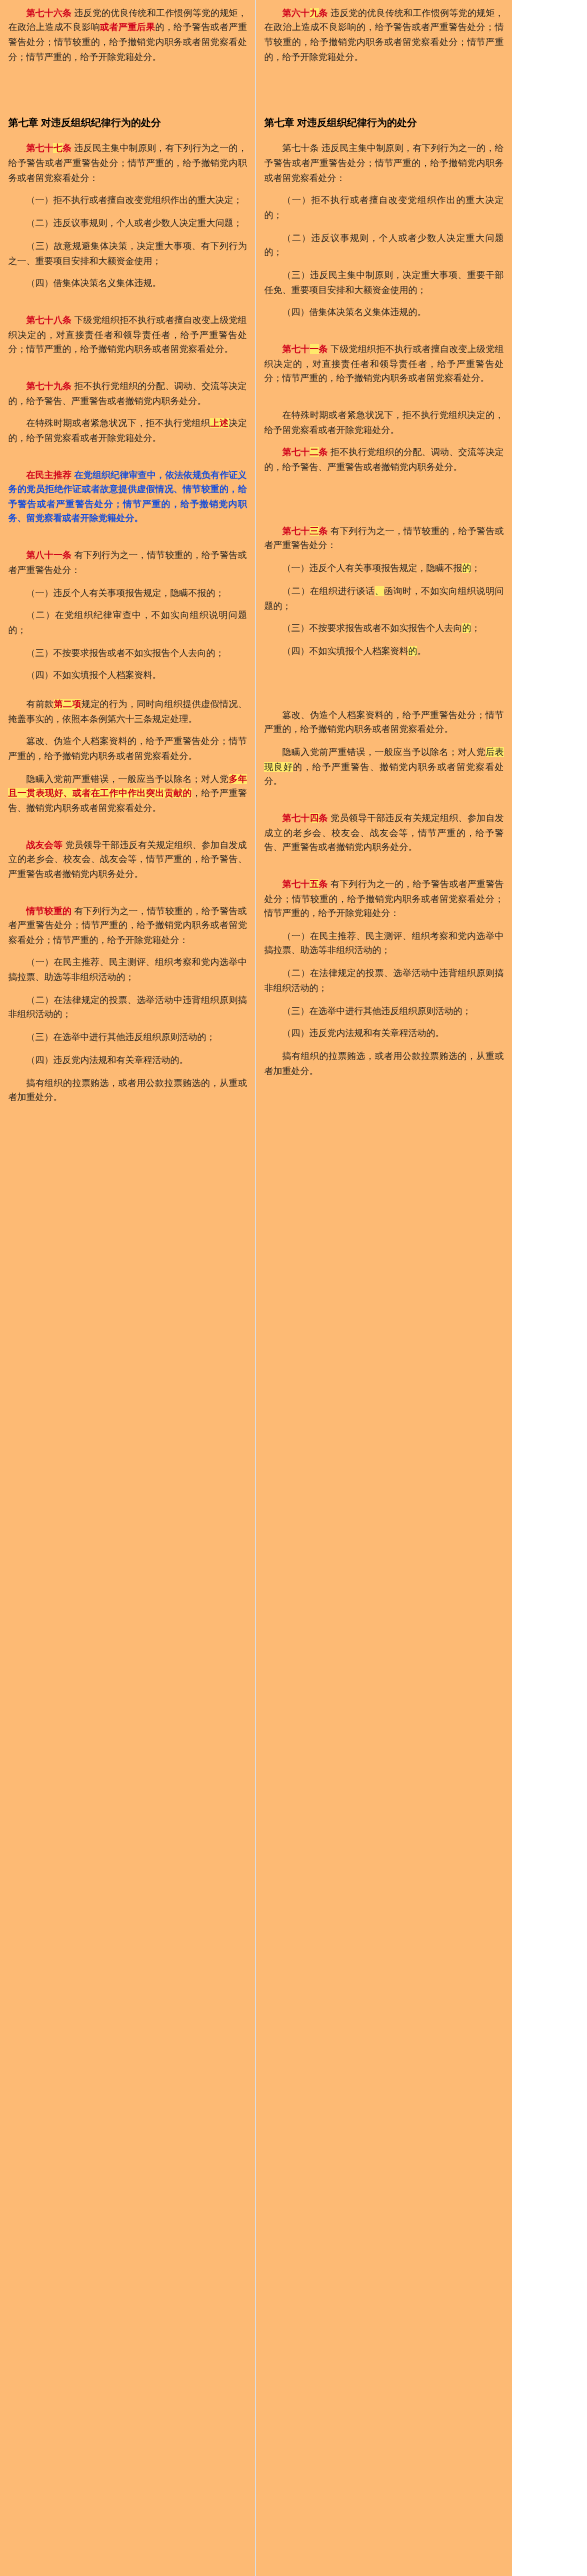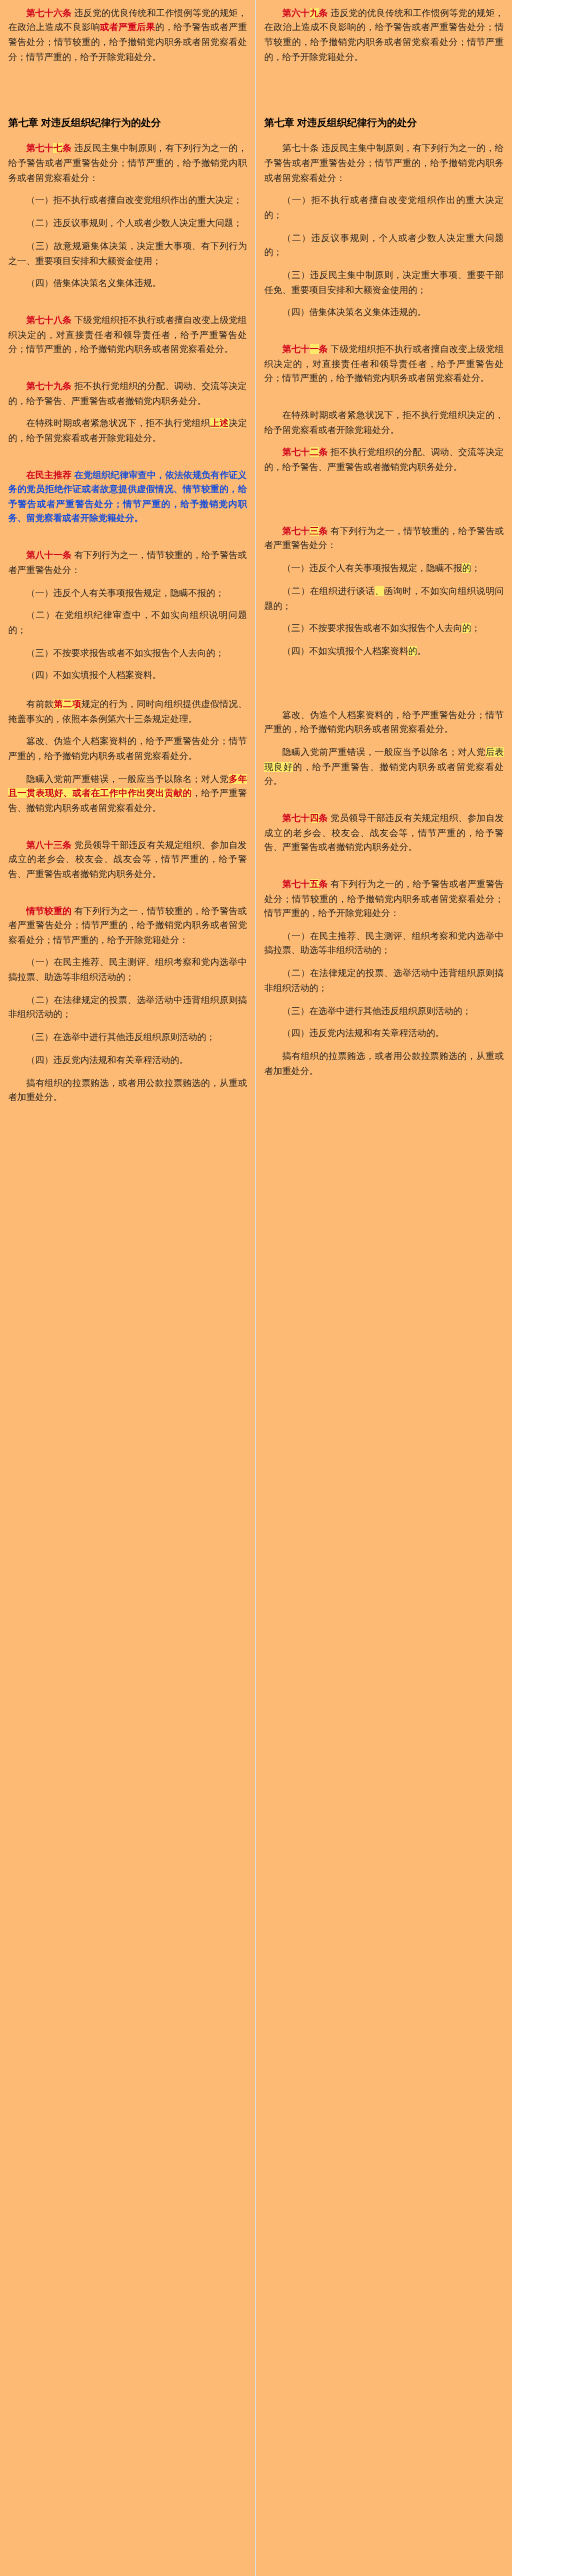--- a/index.html
+++ b/index.html
@@ -76,21 +76,21 @@
       <p class="para"><span class="art-no">第八十一条</span> 有下列行为之一，情节较重的，给予警告或者严重警告处分：</p>
       <p class="para">（一）违反个人有关事项报告规定，隐瞒不报的；</p>
       <p class="para">（二）在党组织纪律审查中，不如实向组织说明问题的；</p>
       <p class="para">（三）不按要求报告或者不如实报告个人去向的；</p>
       <p class="para">（四）不如实填报个人档案资料。</p>
       <div class="spacer-sm"></div>
       <p class="para">有前款<span class="hl-yellow-red">第二项</span>规定的行为，同时向组织提供虚假情况、掩盖事实的，依照本条例第六十三条规定处理。</p>
       <p class="para">篡改、伪造个人档案资料的，给予严重警告处分；情节严重的，给予撤销党内职务或者留党察看处分。</p>
       <p class="para">隐瞒入党前严重错误，一般应当予以除名；对人党<span class="hl-yellow-red">多年且一贯表现好、或者在工作中作出突出贡献的</span>，给予严重警告、撤销党内职务或者留党察看处分。</p>
       <div class="spacer-md"></div>
-      <p class="para"><span class="art-no">第八十三条</span> 党员领导干部违反有关规定组织、参加自发成立的老乡会、校友会、战友会等，情节严重的，给予警告、严重警告或者撤销党内职务处分。</p>
+      <p class="para"><span class="art-no">战友会等</span> 党员领导干部违反有关规定组织、参加自发成立的老乡会、校友会、战友会等，情节严重的，给予警告、严重警告或者撤销党内职务处分。</p>
       <div class="spacer-md"></div>
       <p class="para"><span class="art-no">情节较重的</span> 有下列行为之一，情节较重的，给予警告或者严重警告处分；情节严重的，给予撤销党内职务或者留党察看处分；情节严重的，给予开除党籍处分：</p>
       <p class="para">（一）在民主推荐、民主测评、组织考察和党内选举中搞拉票、助选等非组织活动的；</p>
       <p class="para">（二）在法律规定的投票、选举活动中违背组织原则搞非组织活动的；</p>
       <p class="para">（三）在选举中进行其他违反组织原则活动的；</p>
       <p class="para">（四）违反党内法规和有关章程活动的。</p>
       <p class="para">搞有组织的拉票贿选，或者用公款拉票贿选的，从重或者加重处分。</p>
     </div>
   <div class="column col-right" id="col-right">
       <p class="para"><span class="art-no">第六十<span class="hl-yellow-red">九</span>条</span> 违反党的优良传统和工作惯例等党的规矩，在政治上造成不良影响的，给予警告或者严重警告处分；情节较重的，给予撤销党内职务或者留党察看处分；情节严重的，给予开除党籍处分。</p>

